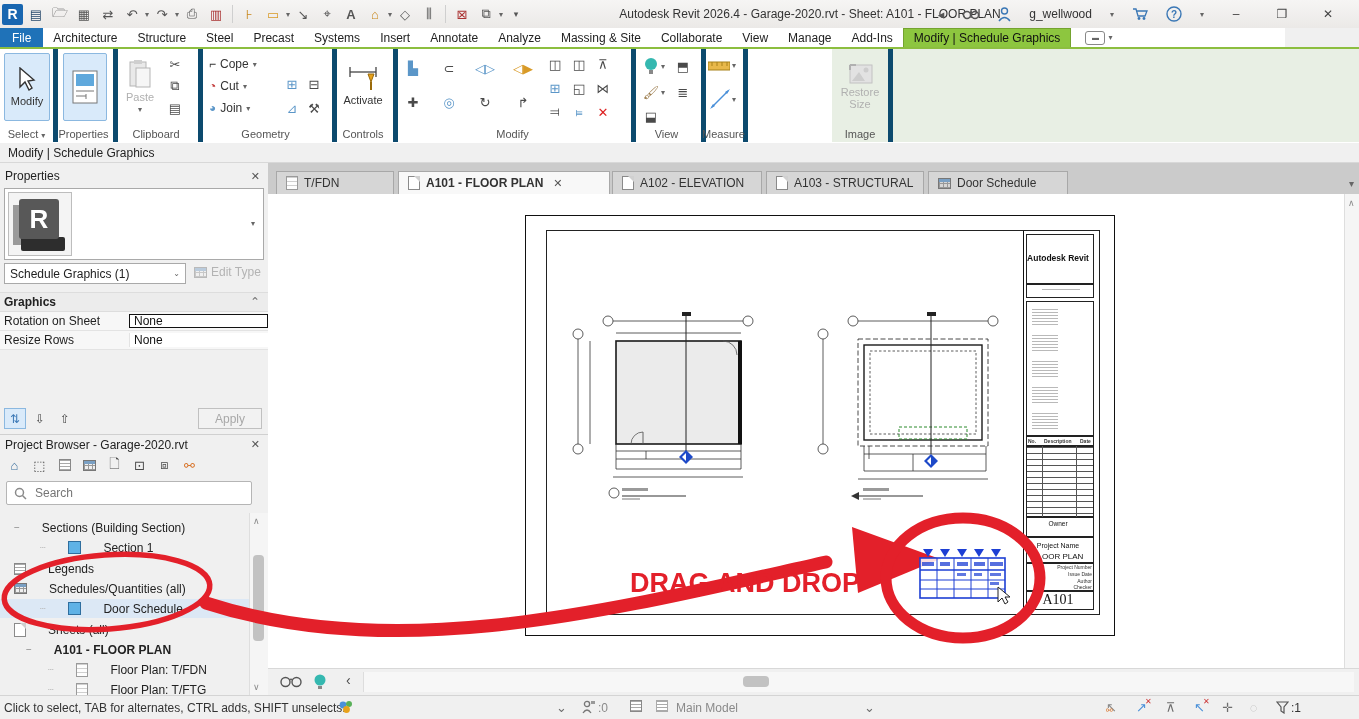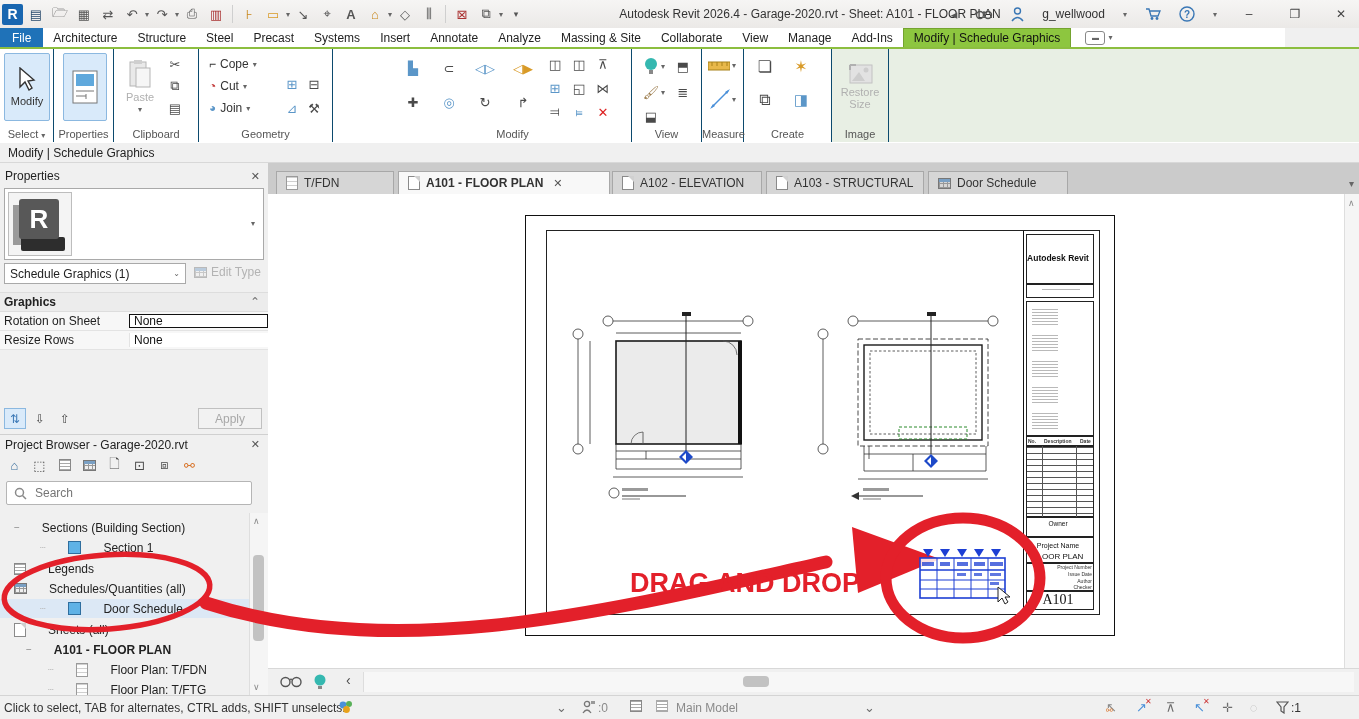--- a/index.html
+++ b/index.html
@@ -12,37 +12,37 @@
 
   
   #titlebar{left:0;top:0;width:1359px;height:28px;background:linear-gradient(#f6f5f4,#ebe9e7);}
   .qat{display:flex;align-items:center;height:28px;gap:2px;padding-left:2px;}
   .qat .qi{width:22px;height:22px;display:flex;align-items:center;justify-content:center;
            color:#555;font-size:13px;}
   .qat .sep{width:1px;height:18px;background:#cfcfcf;margin:0 3px;}
   .applogo{width:21px;height:21px;background:#1866b0;color:#fff;font-weight:bold;
            display:flex;align-items:center;justify-content:center;border-radius:2px;font-size:14px;}
   #title-text{top:7px;left:600px;width:420px;text-align:center;color:#333;font-size:12px;}
-  .tb-right{top:0;right:0;height:28px;display:flex;align-items:center;gap:18px;padding-right:4px;}
+  .tb-right{top:0;right:0;height:28px;display:flex;align-items:center;gap:18px;padding-right:17px;}
   .tb-right .qi{color:#555;font-size:13px;}
   .winbtn{width:28px;height:24px;display:flex;align-items:center;justify-content:center;color:#444;font-size:12px;}
 
   
   #tabrow{left:0;top:28px;width:1285px;height:19px;background:#fff;display:flex;align-items:stretch;}
   .rtab{display:flex;align-items:center;padding:0 10px;color:#222;font-size:12px;}
   #tab-file{background:#1f72b8;color:#fff;padding:0 12px;}
   #tab-ctx{background:#8dc63f;color:#111;border:1px solid #74a32f;border-bottom:none;padding:0 10px;}
   .ribbon-toggle{display:flex;align-items:center;gap:3px;margin-left:14px;color:#555;}
   .ribbon-toggle .box{width:18px;height:12px;border:1px solid #888;border-radius:3px;
         display:flex;align-items:center;justify-content:center;font-size:7px;color:#666;}
 
   
   #ribbon{left:0;top:47px;width:1359px;height:96px;background:#fff;border-top:2px solid #8cbe3f;
           border-bottom:1px solid #cfcfcf;}
-  .panel{position:absolute;top:0;height:93px;border-right:1px solid #0c4a6e;}
+  .panel{position:absolute;top:0;height:93px;border-right:5px solid #0c4a6e;}
   .plabel{position:absolute;bottom:2px;left:0;right:0;text-align:center;font-size:11px;color:#555;}
   .bigbtn{position:absolute;display:flex;flex-direction:column;align-items:center;justify-content:center;gap:2px;font-size:11px;color:#333;}
   .hl{background:#d9eafa;border:1px solid #8bb8e0;border-radius:2px;}
   .gray{color:#b0b0b0;}
   .mini16{width:18px;height:18px;display:flex;align-items:center;justify-content:center;font-size:13px;color:#4a4a4a;}
   .rowbtn{position:absolute;display:flex;align-items:center;gap:4px;font-size:12px;color:#333;}
   .dd{font-size:8px;color:#666;}
   #panel-image{background:#e8efe4;}
   #ribbon-empty{position:absolute;left:888px;top:0;width:471px;height:93px;background:#e8efe4;}
 
@@ -291,20 +291,33 @@
         <span>Join</span>
         <span class="dd glyph" data-glyph="▾"></span>
       </div>
     <span class="mini16 glyph abs" style="left:84px;top:26px;color:#5b96c8;" data-glyph="⊞"></span>
     <span class="mini16 glyph abs gray" style="left:106px;top:26px;" data-glyph="⊟"></span>
     <span class="mini16 glyph abs" style="left:84px;top:50px;color:#5b96c8;" data-glyph="⊿"></span>
     <span class="mini16 glyph abs gray" style="left:106px;top:50px;" data-glyph="⚒"></span>
     <div class="plabel">Geometry</div>
   </div>
 
+  <div class="panel" style="left:333px;width:60px;">
+    <div class="bigbtn" style="left:6px;top:4px;width:48px;height:66px;">
+      <svg width="30" height="26">
+          <line x1="2" y1="6" x2="28" y2="6" stroke="#444" stroke-width="1.3"></line>
+          <line x1="2" y1="1" x2="2" y2="11" stroke="#444" stroke-width="1.3"></line>
+          <line x1="28" y1="1" x2="28" y2="11" stroke="#444" stroke-width="1.3"></line>
+          <polygon points="20,8 26,8 23,16" fill="#e8a21b" stroke="#9a6a0a"></polygon>
+          <rect x="22" y="16" width="2" height="8" fill="#9a6a0a"></rect>
+        </svg>
+      <span>Activate</span>
+    </div>
+    <div class="plabel">Controls</div>
+  </div>
 
   <div class="panel" style="left:394px;width:237px;">
     <span class="mini16 glyph abs" style="left:10px;top:10px;color:#5b96c8;" data-glyph="▙"></span>
     <span class="mini16 glyph abs" style="left:46px;top:10px;" data-glyph="⊂"></span>
     <span class="mini16 glyph abs" style="left:82px;top:10px;color:#5b96c8;" data-glyph="◁▷"></span>
     <span class="mini16 glyph abs" style="left:120px;top:10px;color:#d89a27;" data-glyph="◁▶"></span>
     <span class="mini16 glyph abs" style="left:10px;top:44px;" data-glyph="✚"></span>
     <span class="mini16 glyph abs" style="left:46px;top:44px;color:#5b96c8;" data-glyph="◎"></span>
     <span class="mini16 glyph abs" style="left:82px;top:44px;" data-glyph="↻"></span>
     <span class="mini16 glyph abs" style="left:120px;top:44px;" data-glyph="↱"></span>
@@ -345,27 +358,20 @@
     <span class="dd glyph abs" style="left:30px;top:12px;" data-glyph="▾"></span>
     <svg class="abs" style="left:8px;top:40px;" width="20" height="20">
         <line x1="2" y1="18" x2="18" y2="2" stroke="#4a90d9" stroke-width="1.5"></line>
         <polygon points="0,20 5,17 3,15" fill="#4a90d9"></polygon>
         <polygon points="20,0 15,3 17,5" fill="#4a90d9"></polygon>
       </svg>
     <span class="dd glyph abs" style="left:30px;top:46px;" data-glyph="▾"></span>
     <div class="plabel">Measure</div>
   </div>
 
-  <div class="panel" style="left:744px;width:87px;">
-    <span class="mini16 glyph abs gray" style="left:12px;top:8px;font-size:16px;" data-glyph="❏"></span>
-    <span class="mini16 glyph abs" style="left:48px;top:8px;color:#d89a27;font-size:16px;" data-glyph="✶"></span>
-    <span class="mini16 glyph abs gray" style="left:12px;top:42px;font-size:16px;" data-glyph="⧉"></span>
-    <span class="mini16 glyph abs" style="left:48px;top:42px;color:#5b96c8;font-size:15px;" data-glyph="◨"></span>
-    <div class="plabel">Create</div>
-  </div>
 
   <div class="panel" id="panel-image" style="left:832px;width:56px;">
     <div class="bigbtn gray" style="left:5px;top:4px;width:46px;height:66px;">
       <svg width="26" height="22">
           <rect x="3" y="3" width="22" height="18" fill="#e2e2e2" stroke="#c2c2c2"></rect>
           <circle cx="19" cy="8" r="2.5" fill="#cdcdcd"></circle>
           <polygon points="5,19 12,10 18,19" fill="#cdcdcd"></polygon>
           <path d="M3 3 L9 3 M3 3 L3 8" stroke="#b0b0b0" stroke-width="2" fill="none"></path>
         </svg>
       <span style="text-align:center;line-height:1.1;">Restore Size</span>

